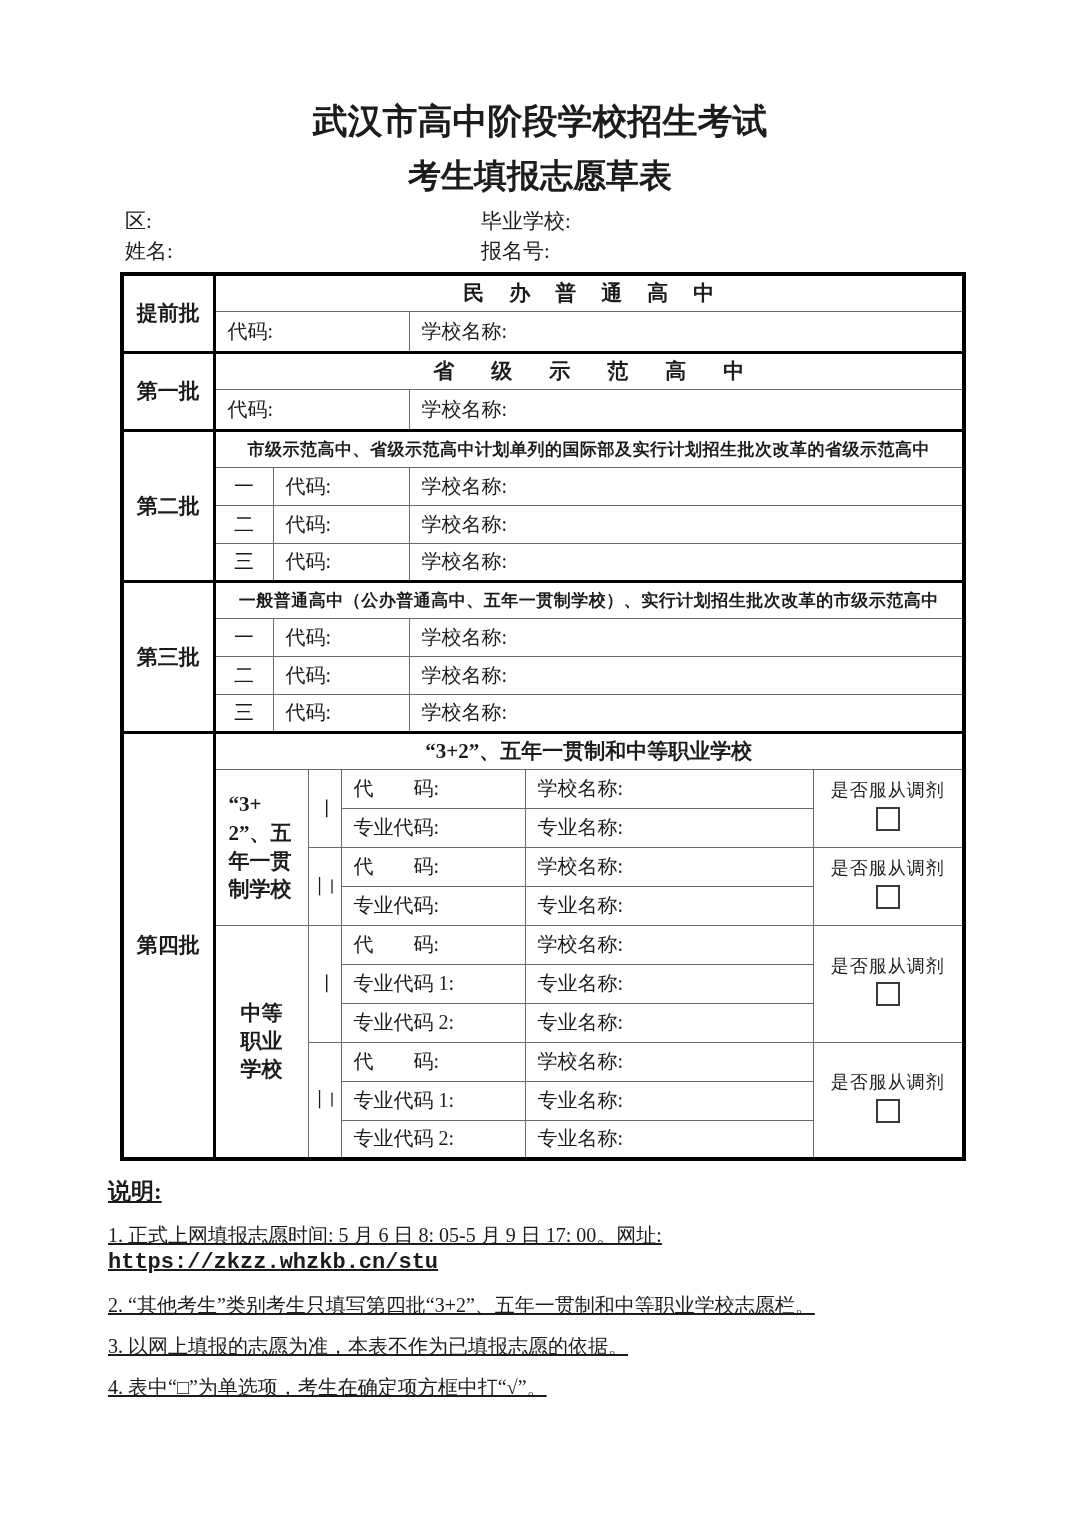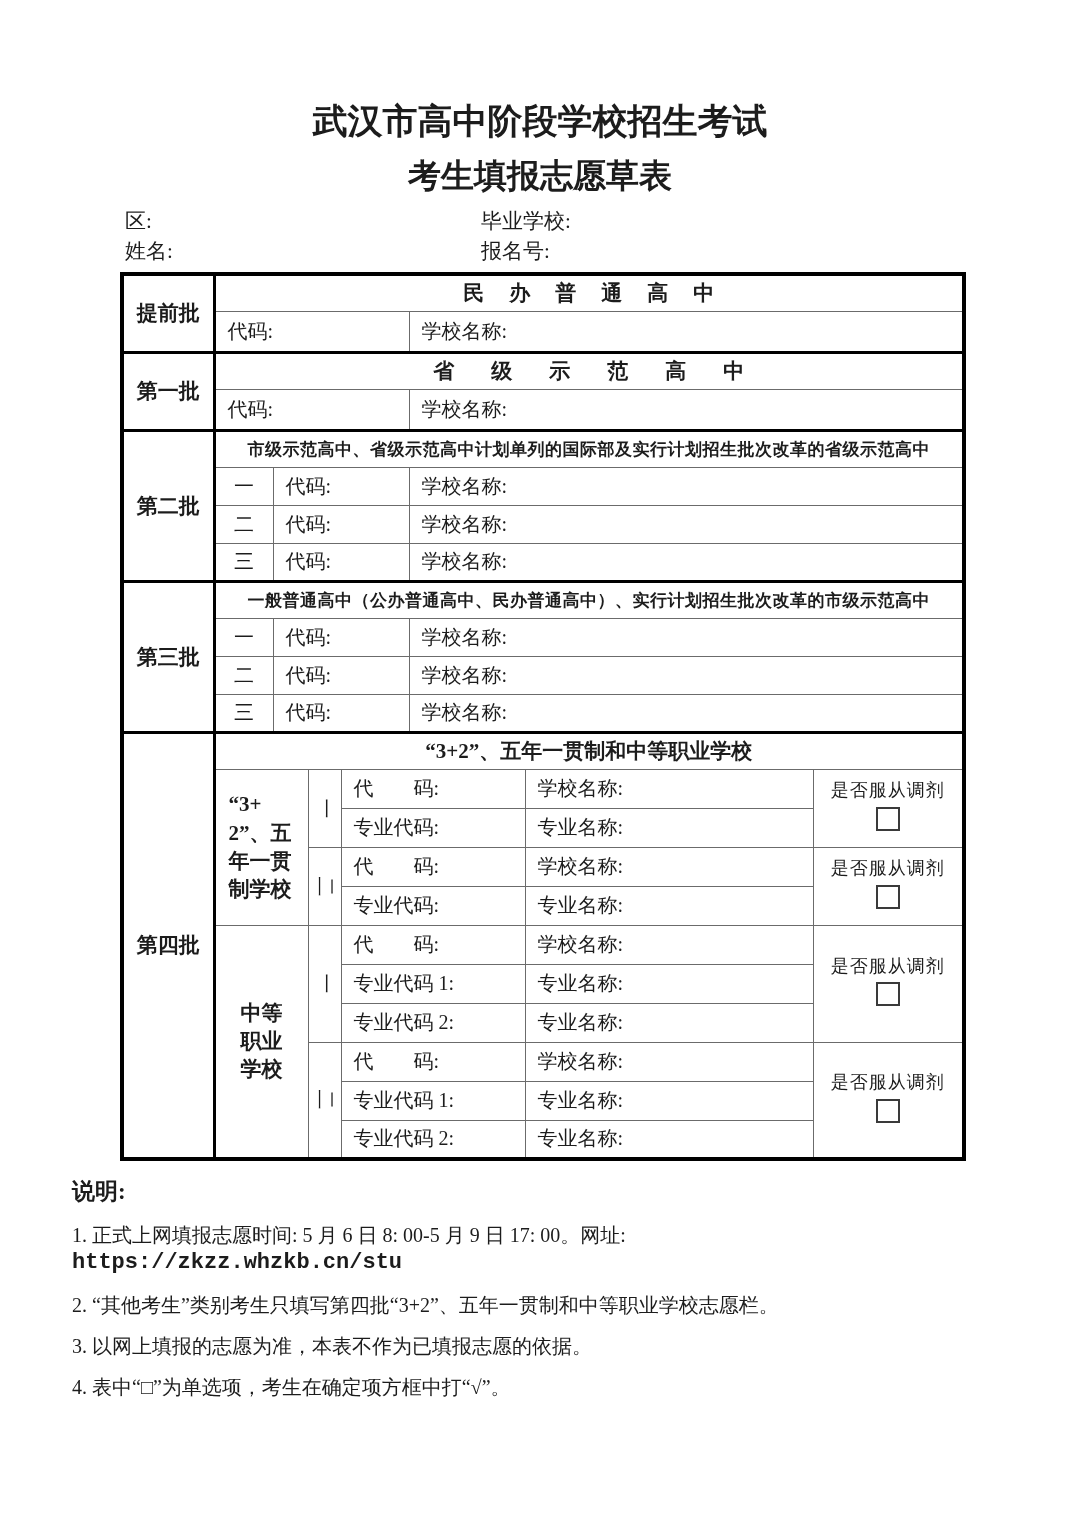--- a/index.html
+++ b/index.html
@@ -61,21 +61,21 @@
   td.adj .adj-t{line-height:1.2;}
   td.adj .cb{
     display:inline-block;width:20px;height:20px;
     border:2px solid #3a3a3a;margin-top:5px;background:#fff;
   }
   tr.h36{height:37px;}
   tr.h40{height:41px;}
   tr.h38{height:38px;}
   tr.h39{height:39px;}
 
-  .notes{margin:16px 0 0 72px;width:830px;}
+  .notes{margin:16px 0 0 108px;width:830px;text-decoration:underline;}
   .notes-heading{font-size:23px;font-weight:bold;line-height:1.3;}
   .note{font-size:20px;margin-top:15px;line-height:1.3;}
   .url{
     font-family:"Liberation Mono","DejaVu Sans Mono",monospace;
     font-size:22px;font-weight:bold;
   }
 </style>
 </head>
 <body>
 
@@ -141,21 +141,21 @@
       <td class="cell" colspan="3">学校名称:</td>
     </tr>
     <tr class="h38">
       <td class="idx">三</td>
       <td class="cell" colspan="3">代码:</td>
       <td class="cell" colspan="3">学校名称:</td>
     </tr>
 
     <tr class="h36 batch-start">
       <td class="blabel" rowspan="4">第三批</td>
-      <td class="hdr small" colspan="7">一般普通高中（公办普通高中、民办普通高中）、实行计划招生批次改革的市级示范高中</td>
+      <td class="hdr small" colspan="7">一般普通高中（公办普通高中、五年一贯制学校）、实行计划招生批次改革的市级示范高中</td>
     </tr>
     <tr class="h38">
       <td class="idx">一</td>
       <td class="cell" colspan="3">代码:</td>
       <td class="cell" colspan="3">学校名称:</td>
     </tr>
     <tr class="h38">
       <td class="idx">二</td>
       <td class="cell" colspan="3">代码:</td>
       <td class="cell" colspan="3">学校名称:</td>
@@ -234,19 +234,19 @@
     </tr>
     <tr class="h39">
       <td class="cell" colspan="2">专业代码 2:</td>
       <td class="cell">专业名称:</td>
     </tr>
   </tbody>
     </table>
 
   <div class="notes">
     <div class="notes-heading">说明:</div>
-    <div class="note"><span>1.  正式上网填报志愿时间: 5 月 6 日 8: 00-5 月 9 日 17: 00。网址: </span><span class="url">https://zkzz.whzkb.cn/stu</span></div>
+    <div class="note"><span>1.  正式上网填报志愿时间: 5 月 6 日 8: 05-5 月 9 日 17: 00。网址: </span><span class="url">https://zkzz.whzkb.cn/stu</span></div>
     <div class="note">2.  “其他考生”类别考生只填写第四批“3+2”、五年一贯制和中等职业学校志愿栏。</div>
     <div class="note">3. 以网上填报的志愿为准，本表不作为已填报志愿的依据。</div>
     <div class="note">4. 表中“□”为单选项，考生在确定项方框中打“√”。</div>
   </div>
 
 </div>
 
 </body></html>

